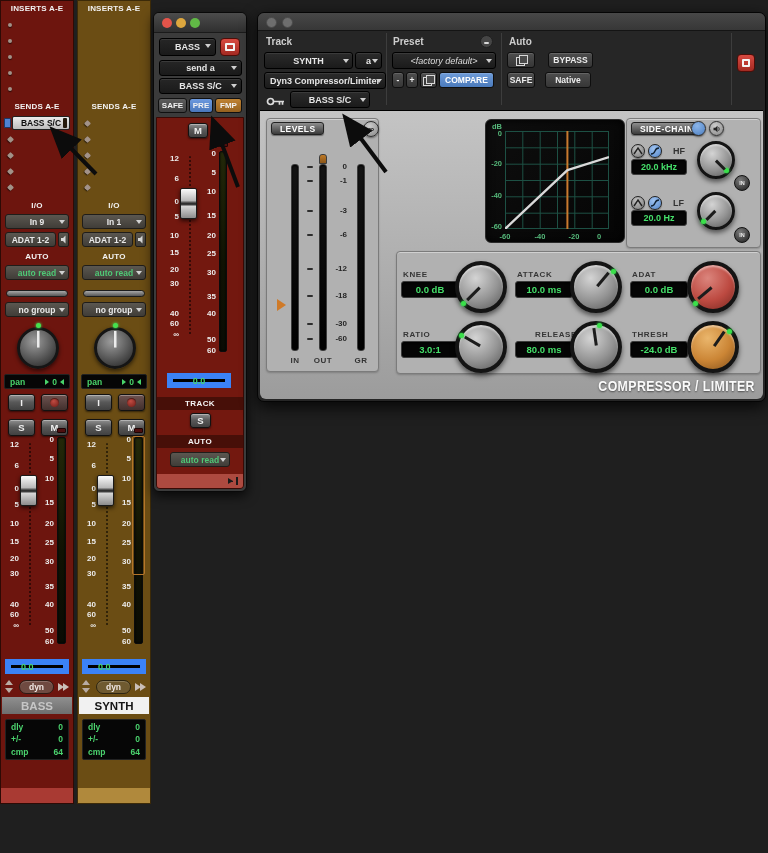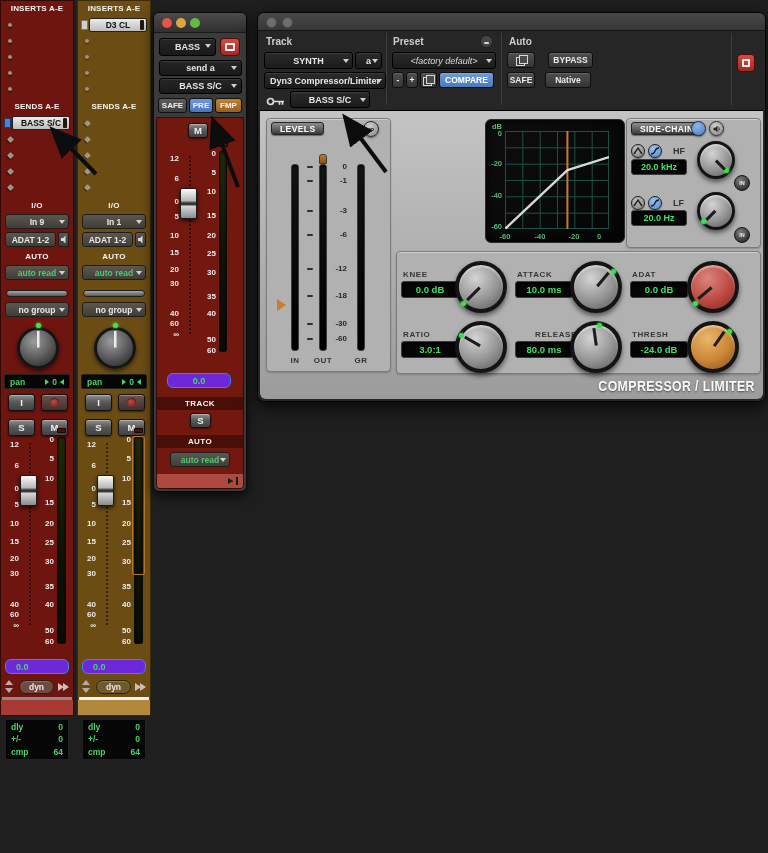--- a/index.html
+++ b/index.html
@@ -1,20 +1,20 @@
 <!DOCTYPE html>
 <html><head>
 <meta charset="utf-8">
 <style>
 *{margin:0;padding:0;box-sizing:border-box;font-family:"Liberation Sans",sans-serif}
 body{background:#181818}
 #screen{position:relative;width:768px;height:853px;background:#1f1f1f;overflow:hidden}
 
 
-.strip{position:absolute;top:0;width:74px;height:716px;border:1px solid #2d0a05}
+.strip{position:absolute;top:0;width:74px;height:804px;border:1px solid #2d0a05}
 .strip.bass{left:0;background:#6d150e}
 .strip.synth{left:77px;background:#6b4d14;border-color:#3c2a08}
 .sec-label{position:absolute;left:0;right:0;text-align:center;font-size:8px;font-weight:bold;color:#f2f2f2;letter-spacing:.2px}
 .slots{position:absolute;left:2px;right:2px}
 .slot{height:16px;position:relative;display:flex;align-items:center}
 .dot{width:4px;height:4px;border-radius:50%;background:#a29288;margin-left:5px;box-shadow:0 1px 1px #0009}
 .dot.diamond{border-radius:1px;transform:rotate(45deg);width:5px;height:5px}
 .slot-btn{position:absolute;left:9px;right:1px;top:1px;bottom:1px;background:linear-gradient(180deg,#ececec,#bdbdbd);border:1px solid #222;border-radius:2px;font-size:8.5px;font-weight:bold;color:#0d0d0d;display:flex;align-items:center;justify-content:center}
 .slot-btn .handle{position:absolute;right:2px;top:1px;bottom:1px;width:4px;background:#241a0c;border-radius:1px}
 .pre-ind{position:absolute;left:1px;top:3px;width:7px;height:10px;background:#4f82d2;border:1px solid #1d3a66;border-radius:1px}
@@ -50,21 +50,21 @@
 .mscale{position:absolute;left:36px;top:0;bottom:0;width:17px}
 .mscale span{position:absolute;right:0;transform:translateY(-50%);font-size:8px;font-weight:bold;color:#ececec}
 .mscale span:nth-child(1){top:1.3%}.mscale span:nth-child(2){top:10.2%}.mscale span:nth-child(3){top:19.1%}
 .mscale span:nth-child(4){top:30.2%}.mscale span:nth-child(5){top:39.6%}.mscale span:nth-child(6){top:48%}
 .mscale span:nth-child(7){top:56.9%}.mscale span:nth-child(8){top:68%}.mscale span:nth-child(9){top:76.4%}
 .mscale span:nth-child(10){top:88.4%}.mscale span:nth-child(11){top:93.3%}
 .vmeter{position:absolute;left:56px;top:1px;height:94%;width:9px;background:linear-gradient(180deg,#232809,#101203 55%,#0a0b04);border:1px solid #0b0b0b;border-radius:2px;box-shadow:inset 0 0 2px #000}
 .clipled{position:absolute;left:56px;top:-8px;width:9px;height:5px;background:#4e0f0f;border:1px solid #1c0404;border-radius:1px}
 .peakbox{position:absolute;left:54px;top:0;width:13px;height:63%;border:1px solid #b5752a;border-radius:2px}
 
-.vdisp{position:absolute;left:4px;right:4px;height:15px;background:#6d28d9;border:1px solid #3b82f6;border-radius:6px;color:#46d66b;font-size:9px;font-weight:bold;display:flex;align-items:center;padding-left:10px}
+.vdisp{position:absolute;left:4px;right:4px;height:15px;background:#000000;border:6px solid #3b82f6;border-radius:0;color:#46d66b;font-size:9px;font-weight:bold;display:flex;align-items:center;padding-left:10px}
 .dynrow{position:absolute;left:4px;right:4px;height:15px;display:flex;align-items:center;justify-content:space-between}
 .updown{position:relative;width:9px;height:13px}
 .updown::before{content:'';position:absolute;top:0;left:0;border-left:4.5px solid transparent;border-right:4.5px solid transparent;border-bottom:5px solid #b9aca4}
 .updown::after{content:'';position:absolute;bottom:0;left:0;border-left:4.5px solid transparent;border-right:4.5px solid transparent;border-top:5px solid #b9aca4}
 .dynpill{background:#6f4a41;border:1px solid #2c1a14;border-radius:8px;color:#f0e8e4;font-size:8.5px;font-weight:bold;padding:1px 9px;box-shadow:inset 0 1px 0 #ffffff33}
 .synth .dynpill{background:#6f5a30;border-color:#2c2410}
 .ffwd{display:flex;align-items:center}
 .ffwd i{display:block;width:0;height:0;border-top:4.5px solid transparent;border-bottom:4.5px solid transparent;border-left:6px solid #cbbfb8;margin-left:-1px}
 .nameplate{position:absolute;left:1px;right:1px;height:17px;display:flex;align-items:center;justify-content:center;font-weight:bold;font-size:11.5px}
 .bass .nameplate{background:linear-gradient(180deg,#8f8f8f,#6e6e6e);color:#c6c6c6}
@@ -297,41 +297,20 @@
         <div class="irow">
         <span>cmp</span>
         <span>64</span>
       </div>
       </div>
     <div class="footband"></div>
   </div>
 
   <div class="strip synth">
     <div class="sec-label" style="top:3px">INSERTS A-E</div>
-    <div class="slots" style="top:16px">
-      <div class="slot">
-        <span class="ins-led"></span>
-        <span class="slot-btn">
-            <span>D3 CL</span>
-            <span class="handle"></span>
-          </span>
-      </div>
-      <div class="slot">
-          <span class="dot"></span>
-        </div>
-      <div class="slot">
-          <span class="dot"></span>
-        </div>
-      <div class="slot">
-          <span class="dot"></span>
-        </div>
-      <div class="slot">
-          <span class="dot"></span>
-        </div>
-    </div>
     <div class="sec-label" style="top:101px">SENDS A-E</div>
     <div class="slots" style="top:114px">
       <div class="slot">
           <span class="dot diamond"></span>
         </div>
       <div class="slot">
           <span class="dot diamond"></span>
         </div>
       <div class="slot">
           <span class="dot diamond"></span>
@@ -600,21 +579,21 @@
           </svg>
       </span>
       <div class="pdd" style="left:32px;top:60px;width:80px">
           <span>BASS S/C</span>
           <i class="arr"></i>
         </div>
     </div>
 
     <div class="pw-body">
 
-      <div class="panel" style="left:6px;top:7px;width:125px;height:254px">
+      <div class="panel" style="left:6px;top:7px;width:113px;height:254px">
         <div class="phead">LEVELS</div>
         <span class="circ" style="left:96px;top:2px;width:16px;height:16px">∞</span>
         <div class="lvmeter" style="left:24px"></div>
         <span class="lvcap" style="left:52px;top:35px"></span>
         <div class="lvmeter" style="left:52px"></div>
         <div class="lvmeter" style="left:90px"></div>
         <div class="lvrows">
 
         <div class="lvrow">
               <span class="lvdash"></span>

